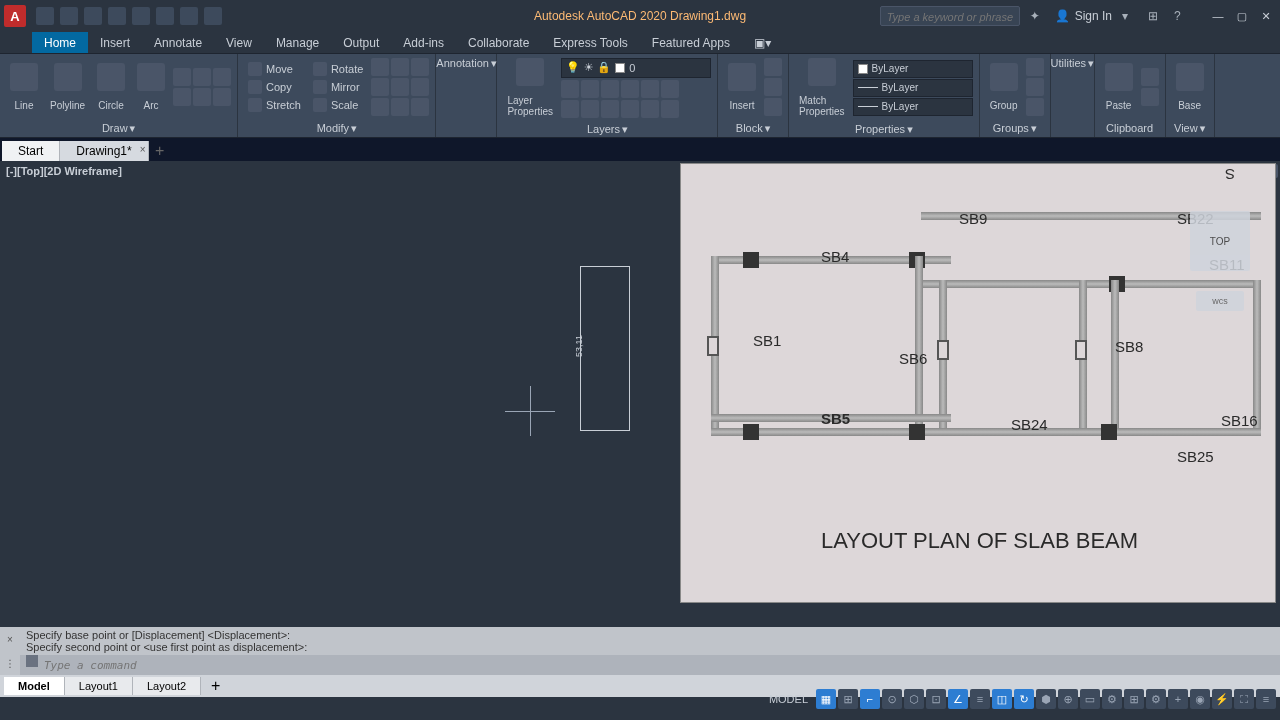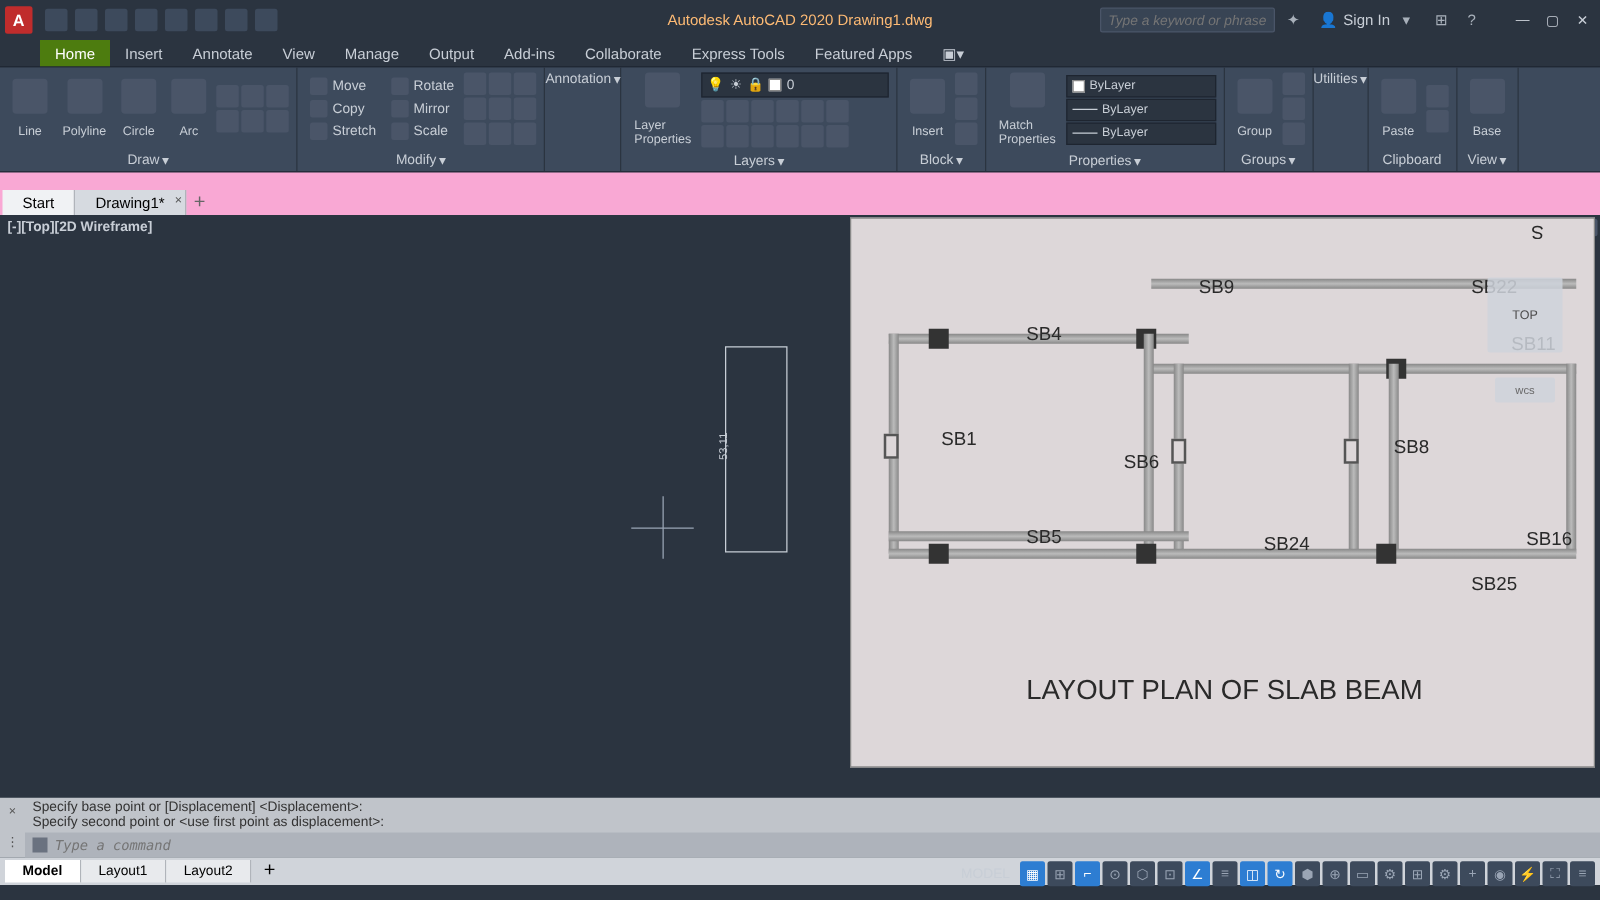--- a/index.html
+++ b/index.html
@@ -15,42 +15,42 @@
 .search-box { width: 140px; height: 20px; background: #384454; border: 1px solid #4a5568; border-radius: 2px; }
 .search-box input { width: 100%; height: 100%; background: transparent; border: none; color: #a8b0ba; font-size: 11px; padding: 0 6px; font-style: italic; outline: none; }
 .titlebar-icon { width: 16px; height: 16px; color: #a8b0ba; font-size: 12px; display: flex; align-items: center; }
 .signin { color: #c8ced6; font-size: 12px; display: flex; align-items: center; gap: 4px; }
 .win-controls { display: flex; gap: 4px; margin-left: 8px; }
 .win-btn { width: 20px; height: 18px; display: flex; align-items: center; justify-content: center; color: #c8ced6; font-size: 11px; cursor: pointer; }
 
 
 .ribbon-tabs { height: 22px; background: #2b3440; display: flex; padding-left: 32px; border-bottom: 1px solid #1e2530; }
 .ribbon-tab { padding: 0 12px; color: #c8ced6; font-size: 12px; display: flex; align-items: center; cursor: pointer; }
-.ribbon-tab.active { background: #4d7c0f; color: #fff; }
+.ribbon-tab.active { background: #0369a1; color: #fff; }
 
 
 .ribbon { height: 84px; background: #3d4a5c; display: flex; border-bottom: 1px solid #1e2530; }
 .panel { display: flex; flex-direction: column; border-right: 1px solid #2b3440; }
 .panel-body { flex: 1; display: flex; align-items: center; padding: 2px 6px; gap: 4px; }
 .panel-title { height: 18px; font-size: 11px; color: #c8ced6; display: flex; align-items: center; justify-content: center; gap: 2px; cursor: pointer; }
 .big-btn { display: flex; flex-direction: column; align-items: center; gap: 9px; padding: 2px 4px; cursor: pointer; }
 .big-btn-icon { width: 28px; height: 28px; background: #4a5568; border-radius: 3px; }
 .big-btn-label { font-size: 10px; color: #c8ced6; }
 .small-col { display: flex; flex-direction: column; gap: 2px; }
 .small-btn { display: flex; align-items: center; gap: 4px; padding: 1px 4px; cursor: pointer; }
 .small-btn-icon { width: 14px; height: 14px; background: #4a5568; border-radius: 2px; }
 .small-btn-label { font-size: 11px; color: #c8ced6; }
 .mini-grid { display: grid; grid-template-columns: repeat(3, 18px); gap: 2px; }
 .mini-btn { width: 18px; height: 18px; background: #4a5568; border-radius: 2px; cursor: pointer; }
 .layer-dd { width: 150px; height: 20px; background: #2b3440; border: 1px solid #1e2530; display: flex; align-items: center; padding: 0 4px; font-size: 11px; color: #c8ced6; gap: 4px; }
 .color-sq { width: 10px; height: 10px; }
 .prop-dd { width: 120px; height: 18px; background: #2b3440; border: 1px solid #1e2530; display: flex; align-items: center; padding: 0 4px; font-size: 10px; color: #c8ced6; }
 
 
-.filetabs { height: 34px; background: #f9a8d4; display: flex; align-items: flex-end; padding-left: 2px; }
+.filetabs { height: 23px; background: #0f172a; display: flex; align-items: flex-end; padding-left: 2px; }
 .filetab { padding: 3px 16px; font-size: 12px; background: #e8eaed; border-right: 1px solid #b0b4ba; cursor: pointer; position: relative; }
 .filetab.start { background: #f0f2f4; }
 .filetab.active { background: #d6dae0; }
 .filetab-close { position: absolute; right: 2px; top: 3px; font-size: 10px; color: #555; }
 .filetab-add { width: 22px; display:flex; align-items:center; justify-content:center; color:#666; cursor:pointer; height:20px;}
 
 
 .drawing-area { height: 466px; background: #2b3440; position: relative; }
 .viewport-label { position: absolute; top: 4px; left: 6px; color: #c8ced6; font-size: 11px; font-weight: bold; }
 .crosshair-h { position: absolute; width: 50px; height: 1px; background: #9aa5b5; top: 250px; left: 505px; }
@@ -72,21 +72,21 @@
 .nav-gear { position: absolute; top: 130px; right: 36px; width: 48px; height: 20px; background: #cfd4dc; opacity:.85; border-radius:2px; font-size:9px; display:flex; align-items:center;justify-content:center; color:#555;}
 .vp-ctrl { position: absolute; right: 2px; top: 3px; display:flex; gap:1px; }
 .vp-ctrl div { width:14px; height:14px; background:#4a5568; border-radius:2px; }
 
 
 .cmdwindow { height: 48px; background: #c0c4ca; display: flex; }
 .cmd-left { width: 20px; display:flex; flex-direction:column; justify-content:space-around; align-items:center;}
 .cmd-left span { font-size: 10px; color:#555; cursor:pointer;}
 .cmd-body { flex:1; display:flex; flex-direction:column; }
 .cmd-history { flex:1; padding: 2px 6px; font-family: Consolas, monospace; font-size: 11px; color: #333; }
-.cmd-input-row { height: 32px; background: #aeb3bb; display: flex; align-items: center; padding: 0 6px; gap:6px;}
+.cmd-input-row { height: 32px; background: #aeb3bb; display: flex; padding: 0 6px; gap:6px;}
 .cmd-prompt { width: 12px; height: 12px; background: #6a7280; }
 .cmd-input { flex:1; background: transparent; border: none; font-family: Consolas, monospace; font-size: 11px; color: #555; font-style: italic; outline: none; }
 
 
 .modeltabs { height: 22px; background: #d0d4da; display: flex; align-items: center; padding-left: 4px; }
 .modeltab { padding: 3px 14px; font-size: 11px; background: #e8eaed; border-right: 1px solid #b0b4ba; cursor: pointer; }
 .modeltab.active { background: #fff; font-weight: bold; }
 .modeltab-add { padding: 3px 10px; cursor: pointer; }
 
 
@@ -386,21 +386,21 @@
     <div class="col-open" style="top:176px;left:256px;"></div>
     <div class="beam-v" style="top:116px;left:398px;height:152px;"></div>
     <div class="col-open" style="top:176px;left:394px;"></div>
     <div class="beam-v" style="top:116px;left:430px;height:152px;"></div>
     <div class="beam-v" style="top:116px;left:572px;height:152px;"></div>
     <div class="ref-label" style="top:168px;left:72px;">SB1</div>
     <div class="ref-label" style="top:186px;left:218px;">SB6</div>
     <div class="ref-label" style="top:174px;left:434px;">SB8</div>
     <div class="ref-label" style="top:248px;left:540px;">SB16</div>
     <div class="beam-h" style="top:250px;left:30px;width:240px;"></div>
-    <div class="ref-label" style="top:246px;left:140px;">SB5</div>
+    <div class="ref-label" style="top:246px;left:140px;font-weight:bold;">SB5</div>
     <div class="beam-h" style="top:264px;left:30px;width:550px;"></div>
     <div class="col-sq" style="top:260px;left:62px;"></div>
     <div class="col-sq" style="top:260px;left:228px;"></div>
     <div class="col-sq" style="top:260px;left:420px;"></div>
     <div class="ref-label" style="top:252px;left:330px;">SB24</div>
     <div class="ref-label" style="top:284px;left:496px;">SB25</div>
     <div class="layout-title">LAYOUT PLAN OF SLAB BEAM</div>
   </div>
 
   <div class="navcube">

